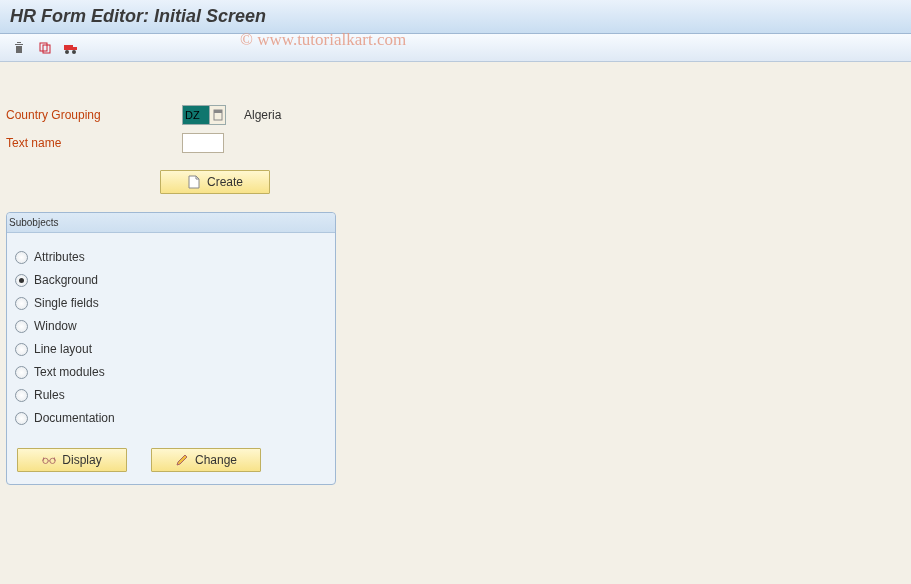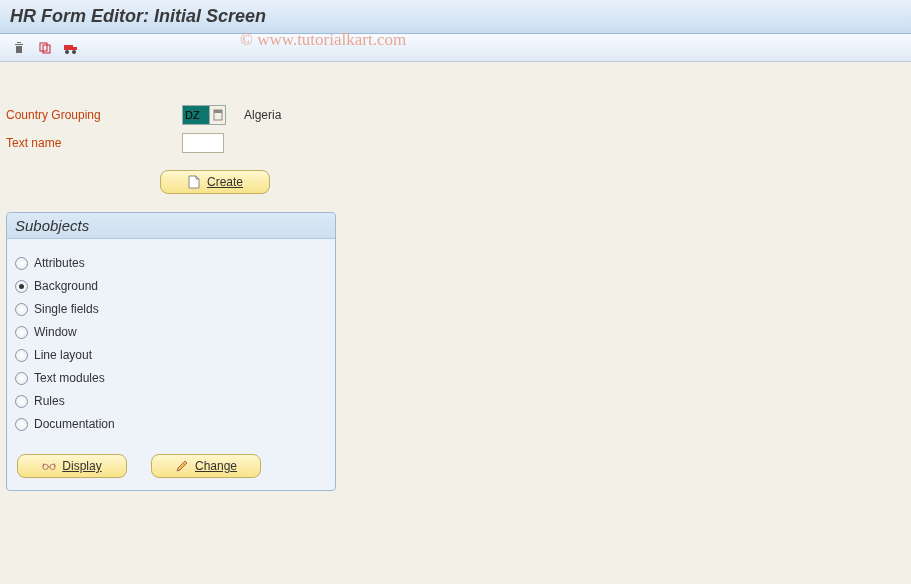--- a/index.html
+++ b/index.html
@@ -62,47 +62,45 @@
   .formname-input {
     width: 42px; height: 20px;
     border: 1px solid #b9b09a; background: #fff;
   }
   .btn {
     display: inline-flex; align-items: center; justify-content: center;
     gap: 6px;
     height: 24px;
     background: linear-gradient(#fff7cf, #f8e38a);
     border: 1px solid #c0b060;
-    border-radius: 8px;
+    border-radius: 1px;
     padding: 0 10px;
     font-size: 12px;
     color: #333;
     cursor: pointer;
     position: relative;
-    text-decoration: underline;
   }
   .btn.wide { width: 110px; }
   .btn .icon { display:flex; align-items:center; justify-content:center; width:14px; height:14px;}
   .create-row { margin: 16px 0 18px 154px; }
   .panel {
     width: 330px;
     background: #edf3f9;
     border: 1px solid #9fb8d3;
     border-radius: 4px;
     padding-bottom: 12px;
     margin-left: 0;
   }
   .panel-header {
     background: linear-gradient(#dce9f6, #cddff0);
     border-bottom: 1px solid #b0c6dd;
     border-radius: 4px 4px 0 0;
-    padding: 4px 8px;
-    font-size: 15px;
+    padding: 4px 2px;
+    font-size: 10px;
     color: #333;
-    font-style: italic;
   }
   .radios { padding: 8px 8px 8px 8px; }
   .radio-row {
     display: flex; align-items: flex-end;
     margin: 3px 0;
     height: 20px;
     cursor: pointer;
   }
   .radio {
     width: 13px; height: 13px; border-radius: 50%;

